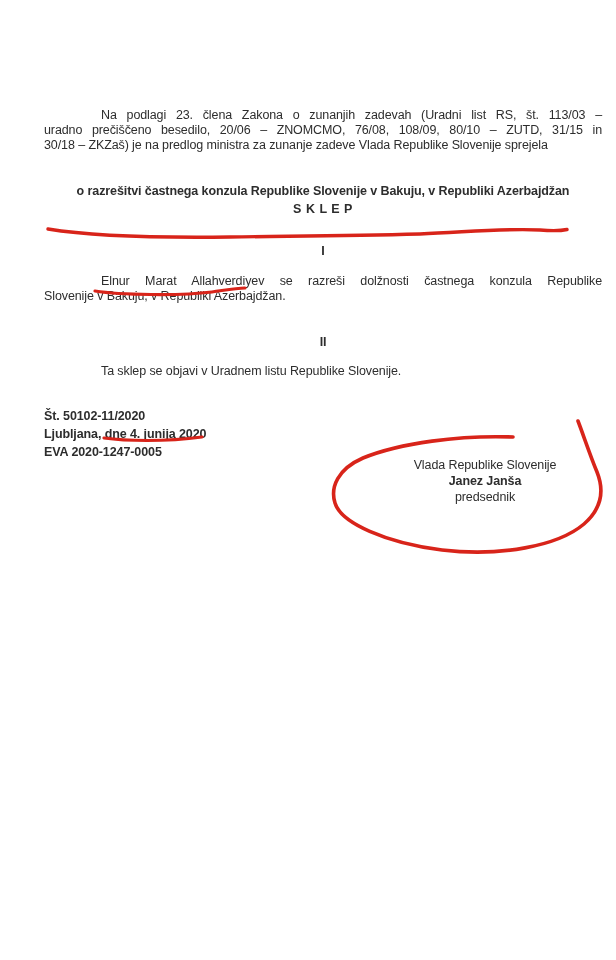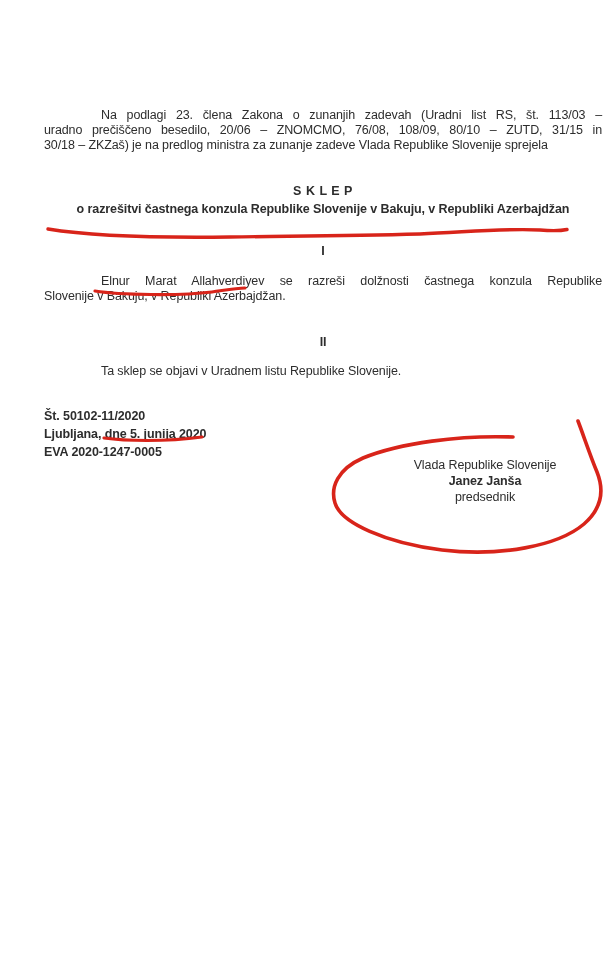--- a/index.html
+++ b/index.html
@@ -52,38 +52,38 @@
 </head>
 <body style="color: rgb(45, 45, 45); background: rgb(255, 255, 255);">
 
 <div class="abs block" id="intro">
   <span class="jline indent">Na podlagi 23. člena Zakona o zunanjih zadevah (Uradni list RS, št. 113/03 –</span>
   <span class="jline">uradno prečiščeno besedilo, 20/06 – ZNOMCMO, 76/08, 108/09, 80/10 – ZUTD, 31/15 in</span>
   <span class="line">30/18 – ZKZaš) je na predlog ministra za zunanje zadeve Vlada Republike Slovenije sprejela</span>
 </div>
 
 <div class="abs block center" id="heading">
+  <span class="line bold">o razrešitvi častnega konzula Republike Slovenije v Bakuju, v Republiki Azerbajdžan</span>
   <span class="line bold title">S K L E P</span>
-  <span class="line bold">o razrešitvi častnega konzula Republike Slovenije v Bakuju, v Republiki Azerbajdžan</span>
 </div>
 
 <div class="abs block center bold" id="numeral-1">I</div>
 <div class="abs block" id="para-1">
   <span class="jline indent">Elnur Marat Allahverdiyev se razreši dolžnosti častnega konzula Republike</span>
   <span class="line">Slovenije v Bakuju, v Republiki Azerbajdžan.</span>
 </div>
 
 <div class="abs block center bold" id="numeral-2">II</div>
 <div class="abs block" id="para-2">
   <span class="line indent">Ta sklep se objavi v Uradnem listu Republike Slovenije.</span>
 </div>
 
 <div class="abs block" id="reference">
   <span class="line">Št. 50102-11/2020</span>
-  <span class="line">Ljubljana, dne 5. junija 2020</span>
+  <span class="line">Ljubljana, dne 4. junija 2020</span>
   <span class="line">EVA 2020-1247-0005</span>
 </div>
 
 <div class="abs center" id="signature">
   <span class="line">Vlada Republike Slovenije</span>
   <span class="line bold">Janez Janša</span>
   <span class="line">predsednik</span>
 </div>
 
 <svg class="abs" id="annotations" width="616" height="960" viewBox="0 0 616 960" xmlns="http://www.w3.org/2000/svg">

